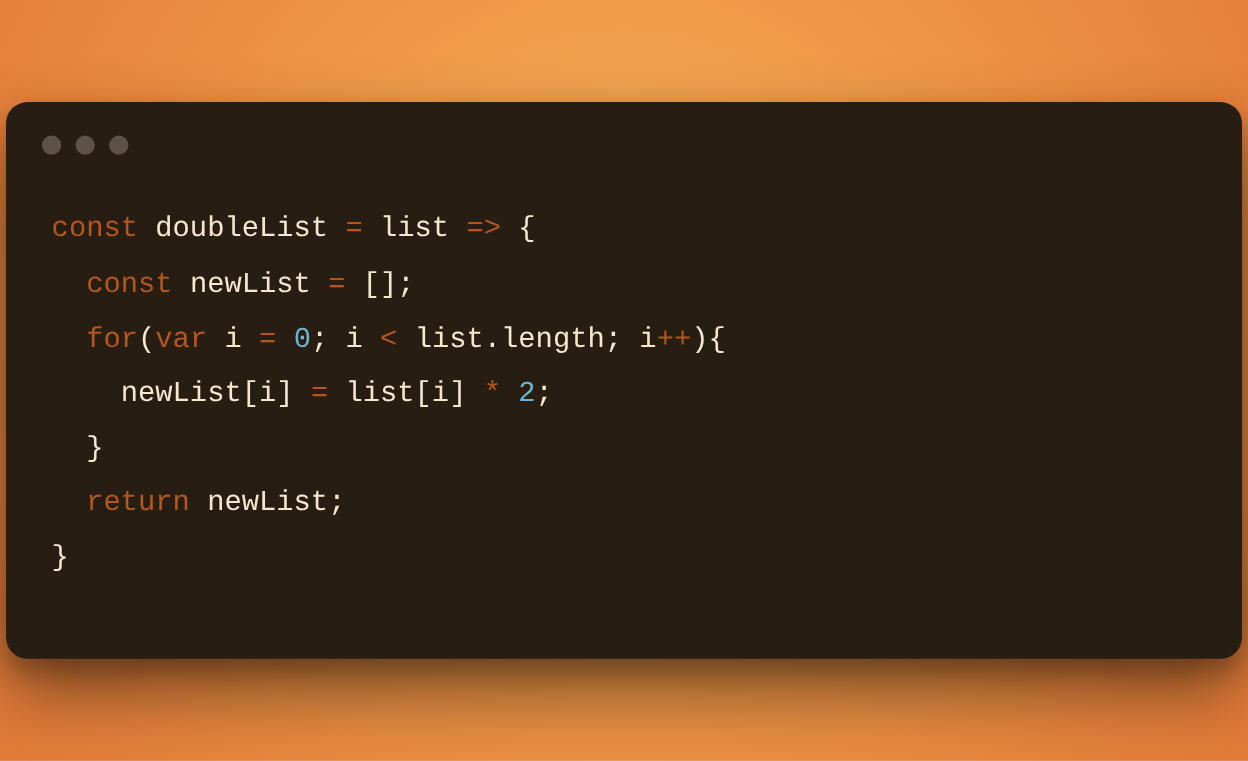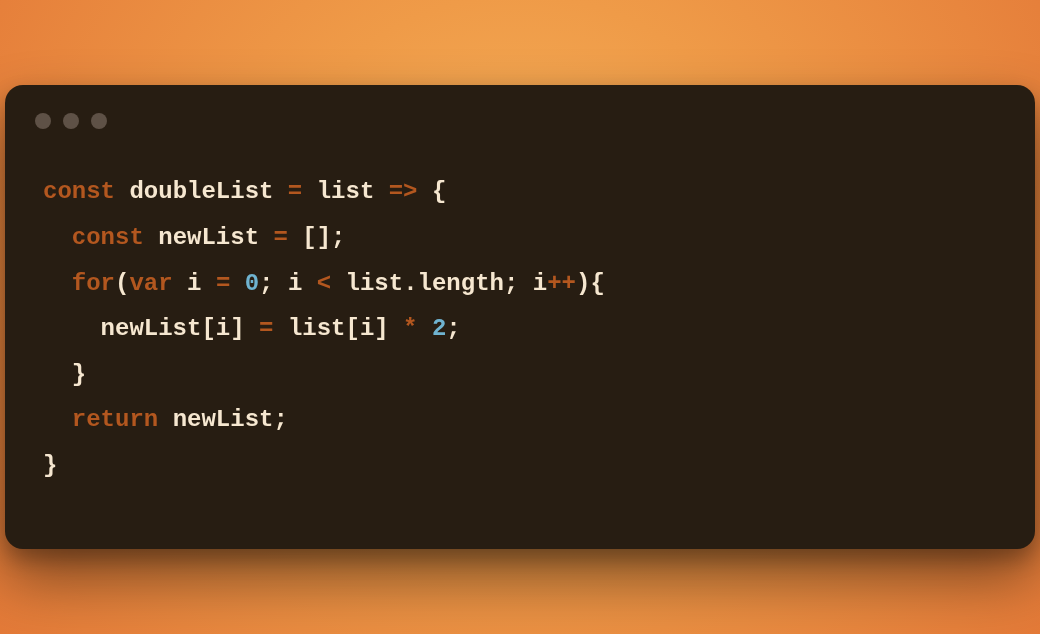--- a/index.html
+++ b/index.html
@@ -16,21 +16,20 @@
     justify-content: center;
     font-family: ui-monospace, SFMono-Regular, "SF Mono", Menlo, Consolas, "Liberation Mono", monospace;
   }
   .frame {
     width: 1022px;
     background: #271d12;
     border-radius: 18px;
     box-shadow: 0 30px 60px rgba(0,0,0,0.45), 0 10px 20px rgba(0,0,0,0.25);
     padding: 4px;
     overflow: hidden;
-    font-weight: bold;
   }
   .titlebar {
     display: flex;
     gap: 12px;
     padding: 24px 26px 12px 26px;
   }
   .dot {
     width: 16px;
     height: 16px;
     border-radius: 50%;

